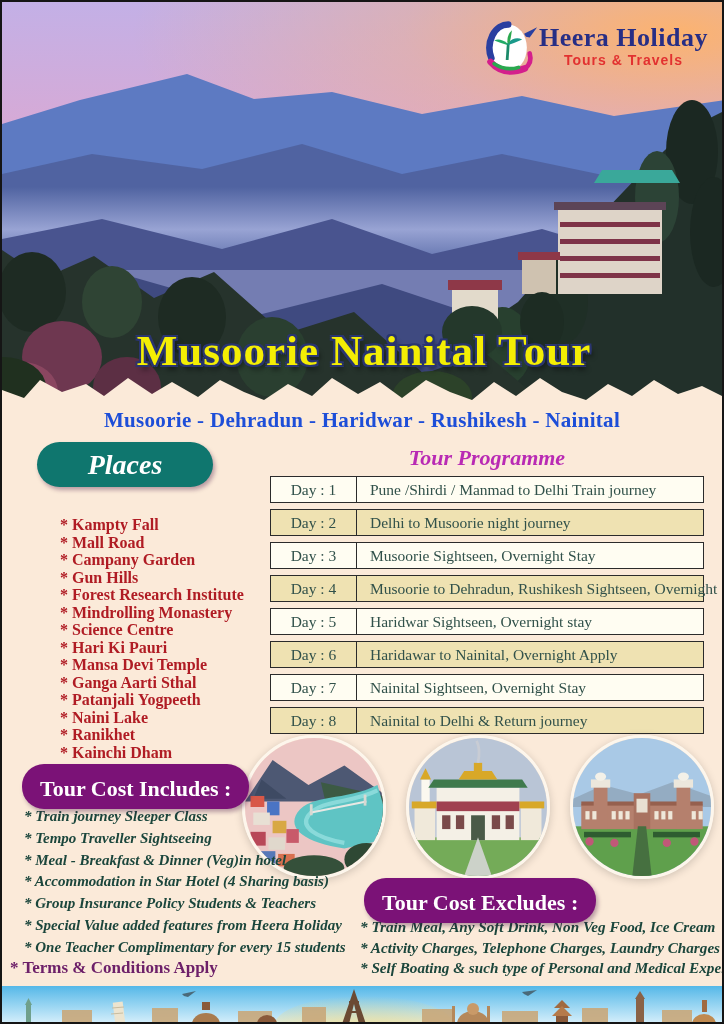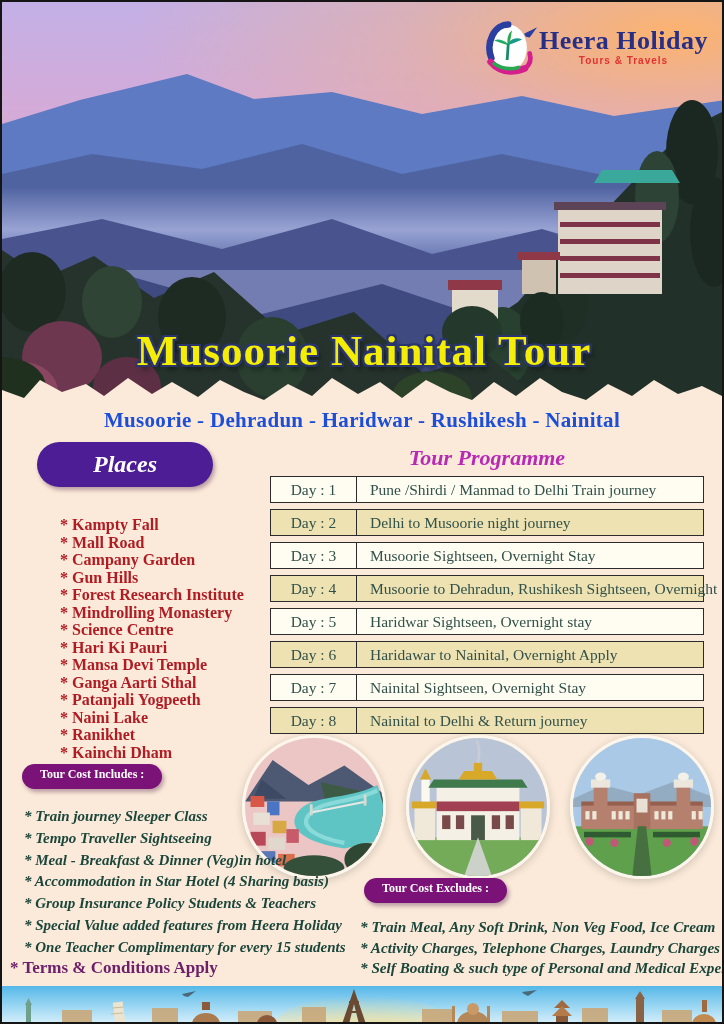--- a/index.html
+++ b/index.html
@@ -9,40 +9,40 @@
     background:#fbead9; overflow:hidden;
     border:2px solid #151515;
     font-family:"Liberation Serif", serif;
   }
   
   .hero { position:absolute; top:0; left:0; width:724px; height:403px; }
   .hero svg.landscape { position:absolute; top:0; left:0; }
   .logo { position:absolute; top:13px; right:18px; display:flex; align-items:center; }
   .logo-text { text-align:center; }
   .logo-name { font-size:26px; font-weight:bold; color:#272e85; line-height:28px; letter-spacing:.5px; }
-  .logo-tagline { font-size:10px; font-weight:bold; color:#e23130; font-family:"Liberation Sans",sans-serif; letter-spacing:1px; }
+  .logo-tagline { font-size:14px; font-weight:bold; color:#e23130; font-family:"Liberation Sans",sans-serif; letter-spacing:1px; }
   .hero-title {
     position:absolute; top:324px; left:0; width:100%; text-align:center;
     font-size:43px; font-weight:bold; color:#f4ee04; letter-spacing:1px;
     text-shadow: 2px 0 0 #2a3570, -2px 0 0 #2a3570, 0 2px 0 #2a3570, 0 -2px 0 #2a3570,
                  2px 2px 0 #2a3570, -2px -2px 0 #2a3570, 2px -2px 0 #2a3570, -2px 2px 0 #2a3570,
                  3px 5px 5px rgba(0,0,0,.45);
   }
   .torn { position:absolute; top:368px; left:0; }
   
   .route {
     position:absolute; top:406px; left:0; width:100%; text-align:center;
     font-size:21px; font-weight:bold; color:#1d4ed8; letter-spacing:.3px;
   }
   
   .places-pill {
     position:absolute; left:35px; top:440px; width:176px; height:45px;
-    background:#4c1d95; border-radius:28px;
+    background:#0f766e; border-radius:28px;
     display:flex; align-items:center; justify-content:center;
-    color:#fff; font-size:24px; font-weight:bold; font-style:italic;
+    color:#fff; font-size:28px; font-weight:bold; font-style:italic;
     box-shadow:2px 3px 4px rgba(60,10,60,.35);
   }
   ul.places { position:absolute; left:58px; top:490px; list-style:none;margin-top:24px; }
   ul.places li {
     font-size:16px; font-weight:bold; color:#b01c24; line-height:17.5px;
     white-space:nowrap;
   }
   
   .prog-title {
     position:absolute; left:268px; top:443px; width:434px; text-align:center;
@@ -65,22 +65,22 @@
   .photos { position:absolute; left:240px; top:733px; display:flex; gap:20px; }
   .photo-circle {
     width:144px; height:144px; border-radius:50%; overflow:hidden;
     border:3px solid #fdf6ec; box-shadow:0 2px 8px rgba(0,0,0,.18);
     flex:0 0 144px;
   }
   .photo-circle svg { display:block; width:100%; height:100%; }
   
   .cost-pill {
     position:absolute; background:#7b1277; border-radius:22px;
-    color:#fff; font-size:12px; font-weight:bold;
-    padding:3px 18px 7px 18px; box-shadow:2px 3px 4px rgba(60,10,60,.35);
+    color:#fff; font-size:22px; font-weight:bold;
+    padding:12px 18px 7px 18px; box-shadow:2px 3px 4px rgba(60,10,60,.35);
     white-space:nowrap; z-index:5;
   }
   .includes-pill { left:20px; top:762px; }
   .excludes-pill { left:362px; top:876px; }
   ul.cost-list { list-style:none; position:absolute; z-index:4; }
   ul.cost-list li {
     font-weight:bold; font-style:italic; color:#1b463c; white-space:nowrap;
   }
   ul.includes { left:22px; top:804px; }
   ul.includes li { font-size:15px; line-height:21.8px; }

